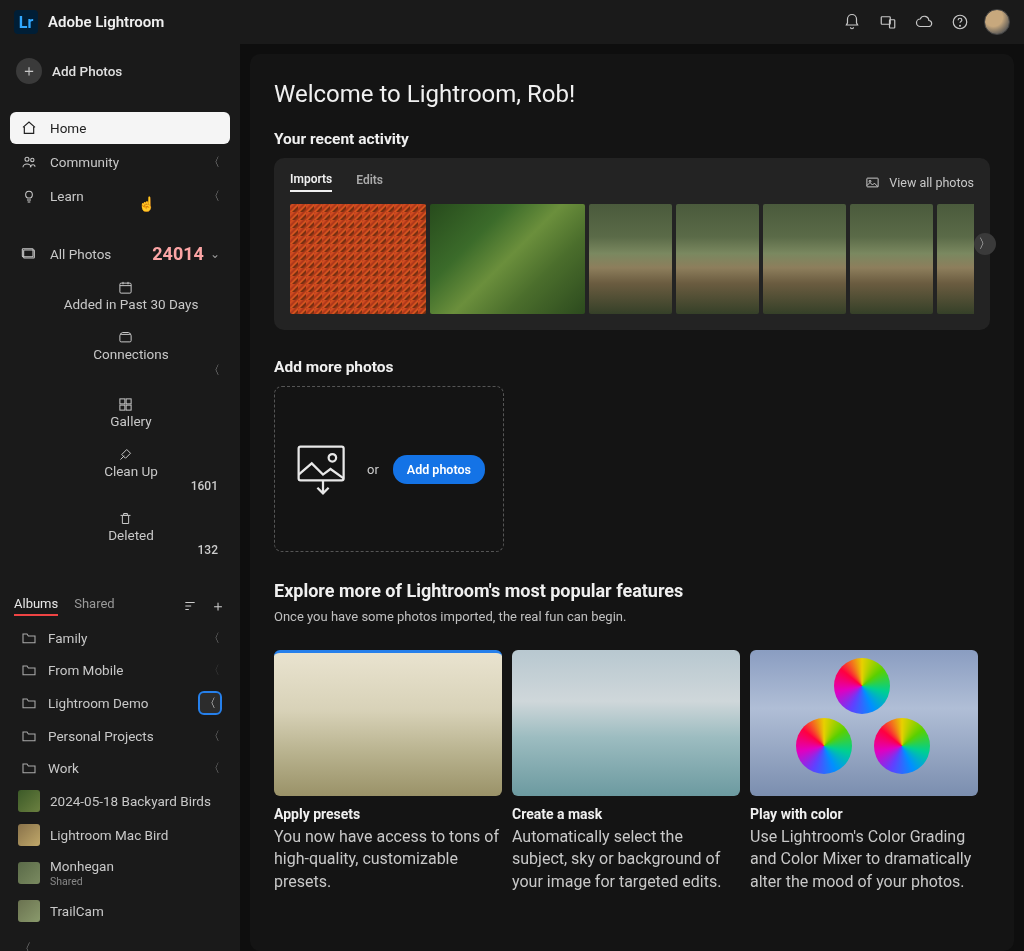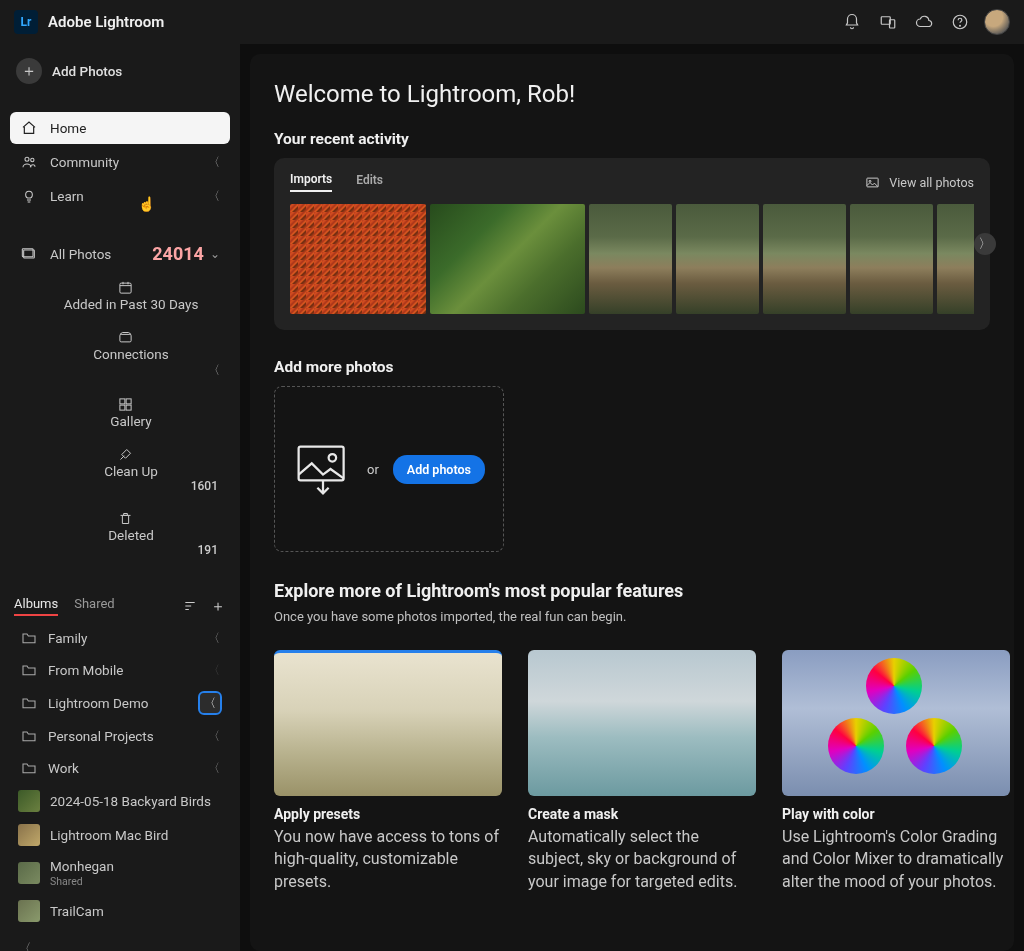--- a/index.html
+++ b/index.html
@@ -1,19 +1,19 @@
 <!DOCTYPE html>
 <html><head>
 <meta charset="utf-8">
 <style>
 * { box-sizing: border-box; margin: 0; padding: 0; }
 html, body { width: 1024px; height: 951px; overflow: hidden; font-family: -apple-system, BlinkMacSystemFont, "Segoe UI", Roboto, Helvetica, Arial, sans-serif; background: #1a1a1a; color: #e8e8e8; }
 .app { display: flex; height: 100%; width: 100%; flex-direction: column; }
 .topbar { display:flex; align-items:center; height:44px; padding:0 14px; }
-.topbar .logo { width:24px; height:24px; border-radius:4px; background:#001e36; color:#31a8ff; display:flex; align-items:center; justify-content:center; font-size:12px; font-weight:700; margin-right:10px; }
+.topbar .logo { width:24px; height:24px; border-radius:4px; background:#001e36; color:#31a8ff; display:flex; align-items:center; justify-content:center; font-size:16px; font-weight:700; margin-right:10px; }
 .topbar .title { font-size:15px; font-weight:600; color:#f0f0f0; }
 .topbar .spacer { flex:1; }
 .topbar .icon-btn { width:28px; height:28px; display:flex; align-items:center; justify-content:center; margin-left:8px; color:#c8c8c8; cursor:pointer; }
 .topbar .avatar { width:26px; height:26px; border-radius:50%; background: radial-gradient(circle at 35% 30%, #c7a87d 40%, #555 80%); margin-left:10px; border:1px solid #444; }
 .body { display:flex; flex:1; min-height:0; }
 .sidebar { width:240px; background:#1a1a1a; padding:6px 10px 0 10px; display:flex; flex-direction:column; font-size:13.5px; color:#c8c8c8; }
 .add-photos-row { display:flex; align-items:center; padding:8px 6px 16px 6px; cursor:pointer; }
 .plus-circle { width:26px; height:26px; border-radius:50%; background:#3a3a3a; color:#c8c8c8; display:flex; align-items:center; justify-content:center; margin-right:10px; font-size:16px; }
 .add-photos-row span.label { color:#e0e0e0; font-weight:500; }
 .side-sep { height:1px; background:#333; margin:4px 2px 8px 2px; }
@@ -60,21 +60,21 @@
 .ph3, .ph4, .ph5, .ph6, .ph7 { width:83px; background:linear-gradient(to bottom,#4a5a3c 0%, #5b6b48 30%, #7a8860 45%, #8d7e5c 58%, #6b5c40 72%, #354028 100%); }
 .ph7 { width:60px; }
 .scroll-next { position:absolute; right:-6px; top:50%; transform:translateY(-50%); width:22px; height:22px; border-radius:50%; background:#3a3a3a; color:#ccc; display:flex; align-items:center; justify-content:center; font-size:13px; cursor:pointer; }
 .addmore { margin-bottom:28px; }
 .dropzone { width:230px; height:166px; border:1.5px dashed #555; border-radius:8px; display:flex; align-items:center; justify-content:center; gap:14px; }
 .dropzone .dragicon { width:60px; height:60px; display:flex; align-items:center; justify-content:center; }
 .dropzone .or { color:#ccc; font-size:13px; }
 .add-btn { background:#1473e6; color:#fff; font-size:12.5px; font-weight:600; padding:7px 14px; border-radius:14px; cursor:pointer; }
 .explore h2 { font-size:18px; font-weight:700; color:#f0f0f0; margin-bottom:8px; }
 .explore .sub { font-size:13px; color:#c0c0c0; margin-bottom:26px; }
-.cards { display:flex; gap:26px; }
+.cards { display:flex; gap:10px; }
 .card { width:228px; }
 .card .img { width:228px; height:146px; border-radius:6px; margin-bottom:10px; }
 .c1 { background:linear-gradient(180deg,#e9e3cf 0%, #d8d2b8 40%, #b8b28e 70%, #9a9268 100%); position:relative; border-top:3px solid #2680eb; }
 .c2 { background:linear-gradient(to bottom,#b8c8d0 0%, #cfd7da 35%, #9cbcc0 60%, #6c9aa0 100%); position:relative; }
 .c3 { background:linear-gradient(to bottom,#8a9dc1 0%, #b0bed6 40%, #7b8eaf 100%); position:relative; }
 .c3 .wheel { position:absolute; width:56px; height:56px; border-radius:50%; background:conic-gradient(#e8d000,#5ad000,#00d090,#0090ff,#6040ff,#e000c0,#ff0040,#e8d000); }
 .c3 .w1 { top:8px; left:84px; }
 .c3 .w2 { top:68px; left:46px; }
 .c3 .w3 { top:68px; left:124px; }
 .card .ct { font-size:14px; font-weight:700; color:#f0f0f0; margin-bottom:4px; }
@@ -215,21 +215,21 @@
       </div>
       <div class="navitem indent">
         <div class="ic">
           <svg width="15" height="15" viewBox="0 0 24 24" fill="none" stroke="currentColor" stroke-width="1.6">
               <path d="M4 7h16"></path>
               <path d="M7 7v13h10V7"></path>
               <path d="M9 4h6v3H9z"></path>
             </svg>
         </div>
         <span>Deleted</span>
-        <span class="count">191</span>
+        <span class="count">132</span>
       </div>
 
       <div class="side-sep" style="margin-top:14px;"></div>
 
       <div class="album-header">
         <div class="tabs">
           <div class="tab active">Albums</div>
           <div class="tab">Shared</div>
         </div>
         <div class="tools">

